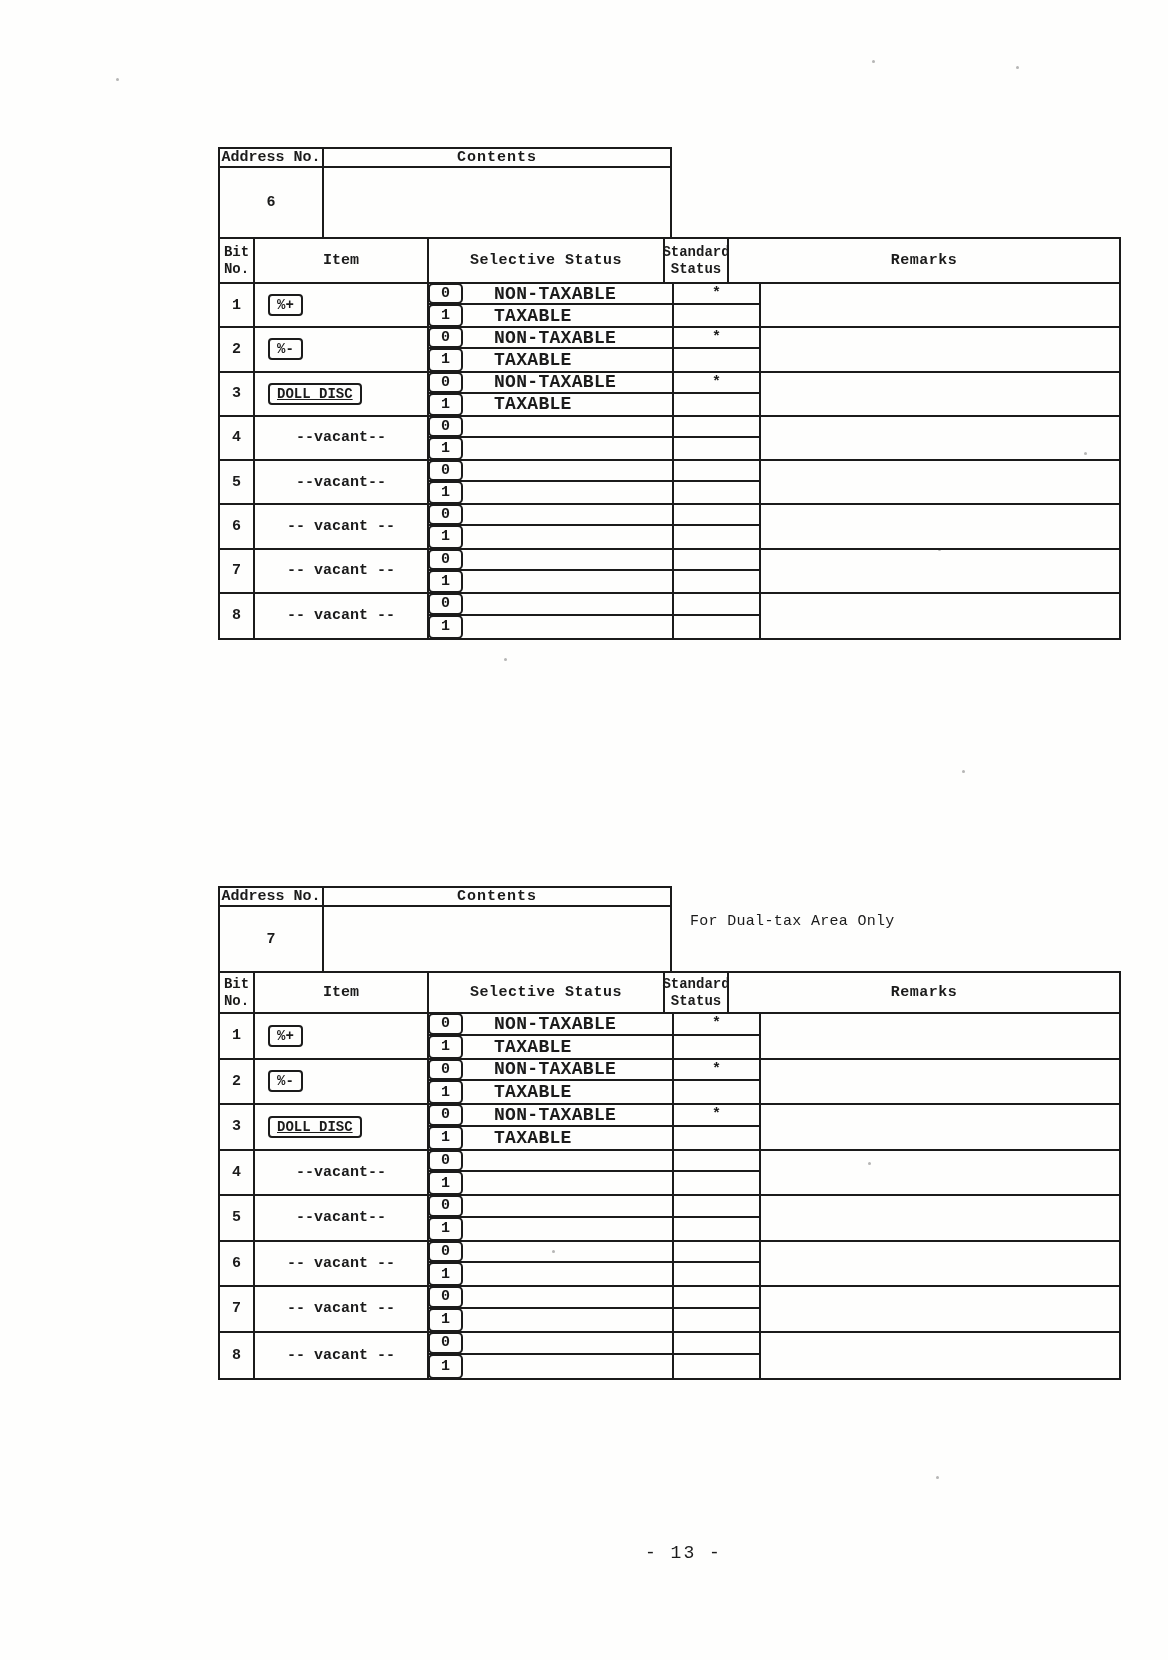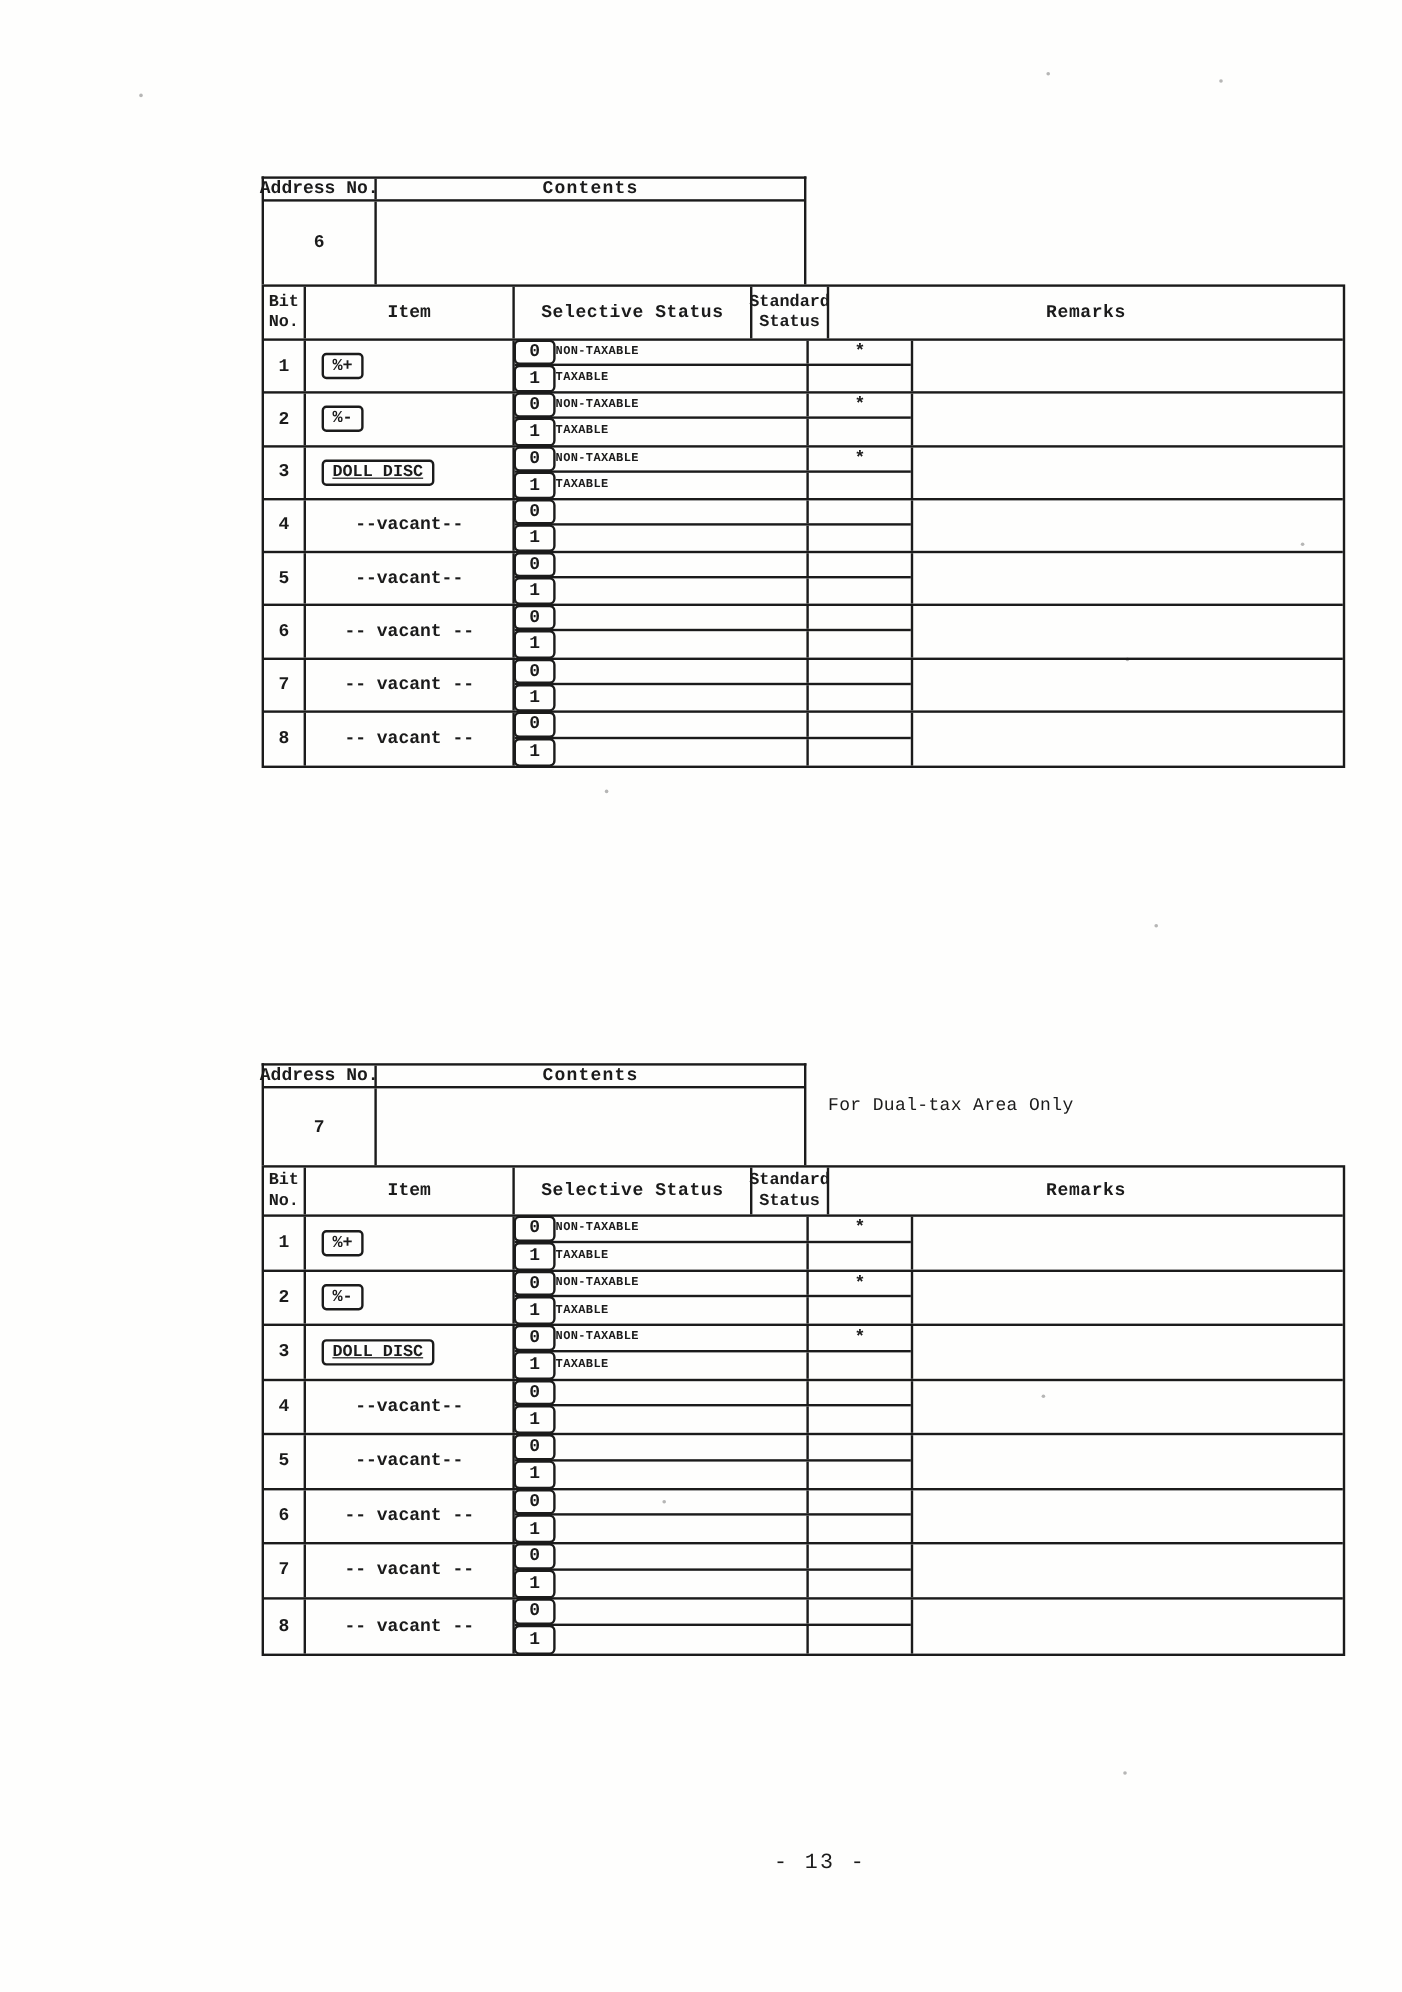--- a/index.html
+++ b/index.html
@@ -6,51 +6,51 @@
   .page{position:relative;width:1168px;height:1660px;background:#fefefdf
   ;background:#fefefd;overflow:hidden;
     font-family:"Liberation Mono","DejaVu Sans Mono",monospace;color:#1b1b1b;}
   
   .addrbox{position:absolute;box-sizing:border-box;border:2px solid #1b1b1b;border-bottom:none;
     display:flex;flex-direction:column;}
   .arow{display:flex;flex:1;}
   .arow.head{flex:0 0 auto;border-bottom:2px solid #1b1b1b;}
   .acell{box-sizing:border-box;display:flex;align-items:center;justify-content:center;
     font-weight:bold;font-size:15px;white-space:nowrap;}
-  .acell.a{width:94px;border-right:2px solid #1b1b1b;}
+  .acell.a{width:104px;border-right:2px solid #1b1b1b;}
   .acell.c{flex:1;letter-spacing:1px;}
   
   .main{position:absolute;box-sizing:border-box;border:2px solid #1b1b1b;background:transparent;}
   .mhead{display:flex;box-sizing:border-box;height:var(--headh);border-bottom:2px solid #1b1b1b;font-weight:bold;}
   .hc{box-sizing:border-box;display:flex;flex-direction:column;align-items:center;justify-content:center;
     font-size:15px;line-height:19px;white-space:nowrap;}
   .hc.bit{width:35px;border-right:2px solid #1b1b1b;font-size:14px;line-height:17px;}
   .hc.item{width:174px;border-right:2px solid #1b1b1b;}
-  .hc.sel{width:198px;border-right:2px solid #1b1b1b;letter-spacing:.5px;}
+  .hc.sel{width:236px;border-right:2px solid #1b1b1b;letter-spacing:.5px;}
   .hc.std{width:64px;border-right:2px solid #1b1b1b;font-size:14px;line-height:17px;}
   .hc.rem{flex:1;letter-spacing:.5px;}
   .bitrow{display:flex;box-sizing:border-box;height:var(--rowh);border-bottom:2px solid #1b1b1b;}
   .bitrow:last-child{border-bottom:none;}
   .cb{width:35px;box-sizing:border-box;border-right:2px solid #1b1b1b;display:flex;
     align-items:center;justify-content:center;font-weight:bold;font-size:15px;}
   .ci{width:174px;box-sizing:border-box;border-right:2px solid #1b1b1b;display:flex;
     align-items:center;font-weight:bold;font-size:15px;}
   .ci.start{justify-content:flex-start;padding-left:13px;}
   .ci.center{justify-content:center;}
   .keycap{display:inline-block;border:2px solid #1b1b1b;border-radius:4px;padding:0 7px;
     font-size:14px;line-height:18px;}
   .keycap.u{text-decoration:underline;}
   .csub{width:330px;display:flex;flex-direction:column;box-sizing:border-box;}
   .sub{height:50%;display:flex;box-sizing:border-box;}
   .sub.first{border-bottom:2px solid #1b1b1b;}
   .v{width:35px;box-sizing:border-box;border:2px solid #1b1b1b;border-radius:5px;
     margin:-1px 0 -1px -1px;display:flex;align-items:center;justify-content:center;
     font-weight:bold;font-size:15px;background:#fefefd;z-index:2;}
   .st{width:211px;box-sizing:border-box;border-right:2px solid #1b1b1b;display:flex;
-    align-items:center;padding-left:0;font-weight:bold;font-size:10px;letter-spacing:.3px;white-space:nowrap;}
+    align-items:center;padding-left:31px;font-weight:bold;font-size:18px;letter-spacing:.3px;white-space:nowrap;}
   .sd{flex:1;display:flex;align-items:center;justify-content:center;font-weight:bold;font-size:15px;}
   .crem{flex:1;box-sizing:border-box;border-left:2px solid #1b1b1b;}
   
   .sidenote{position:absolute;font-size:15px;white-space:nowrap;letter-spacing:.3px;}
   .footer{position:absolute;font-size:18px;letter-spacing:2px;white-space:nowrap;}
   .speck{position:absolute;width:3px;height:3px;background:#7a7a7a;border-radius:50%;opacity:.55;}
 </style>
 </head>
 <body>
 

